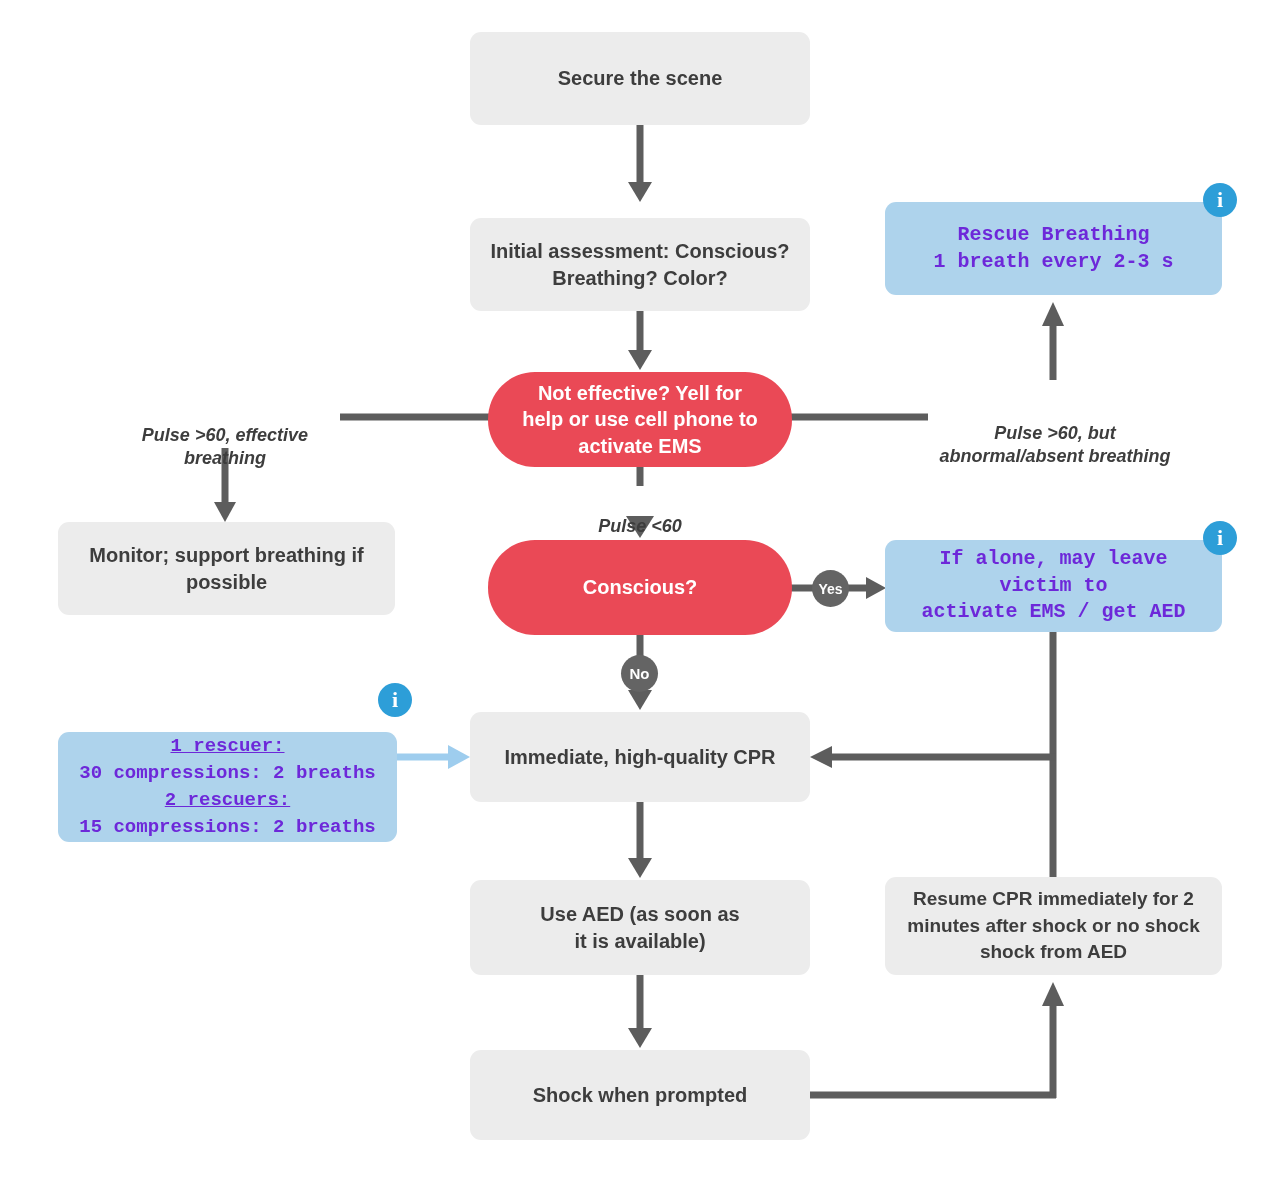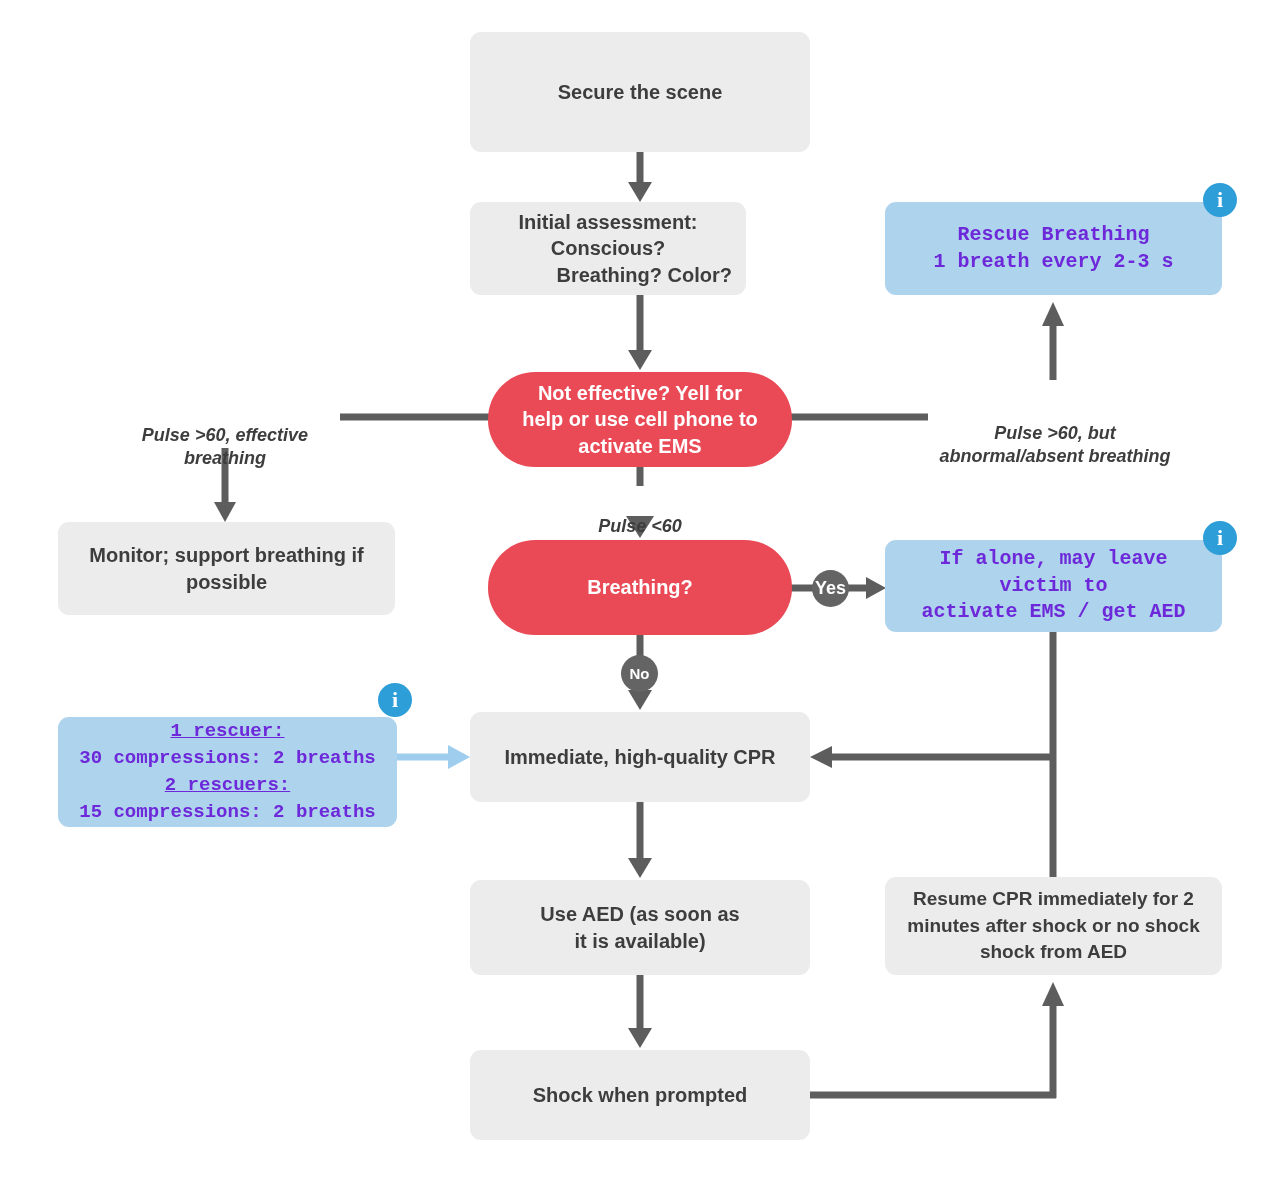--- a/index.html
+++ b/index.html
@@ -36,21 +36,21 @@
   .lines4{font-size:19px;line-height:1.42;}
   .lines3{font-size:19px;line-height:1.4;}
   .uline{text-decoration:underline;}
 
   .freelabel{
     position:absolute;z-index:1;font-style:italic;font-weight:bold;
     color:var(--text);font-size:18px;line-height:1.28;text-align:center;margin-top:27px;
   }
   .circle-badge{
     position:absolute;z-index:2;width:37px;height:37px;border-radius:50%;
-    background:var(--circle);color:#fff;font-weight:bold;font-size:18px;
+    background:var(--circle);color:#fff;font-weight:bold;font-size:14px;
     display:flex;align-items:center;justify-content:center;
   }
   .info-badge{
     position:absolute;z-index:3;width:34px;height:34px;border-radius:50%;
     background:var(--info);color:#fff;display:flex;align-items:center;
     justify-content:center;font-family:"Liberation Serif",serif;
     font-weight:bold;font-size:22px;cursor:pointer;
   }
 </style>
 </head>
@@ -119,25 +119,25 @@
       <polygon class="chead" points="628,1028 652,1028 640,1048"></polygon>
     </g>
 
     <g>
       <line class="cline" x1="810" y1="1095" x2="1056" y2="1095"></line>
       <line class="cline" x1="1053" y1="1004" x2="1053" y2="1098"></line>
       <polygon class="chead" points="1042,1006 1064,1006 1053,982"></polygon>
     </g>
   </svg>
 
-  <div class="box gray" style="left:470px;top:32px;width:340px;height:120px;">
+  <div class="box gray" style="left:470px;top:32px;width:340px;height:93px;">
     <div>Secure the scene</div>
   </div>
 
-  <div class="box gray" style="left:470px;top:202px;width:276px;height:93px;align-items:flex-end;">
+  <div class="box gray" style="left:470px;top:218px;width:340px;height:93px;">
     <div>Initial assessment: Conscious?</div>
     <div>Breathing? Color?</div>
   </div>
 
   <div class="box blue" style="left:885px;top:202px;width:337px;height:93px;">
     <div>Rescue Breathing</div>
     <div>1 breath every 2-3 s</div>
   </div>
   <div class="info-badge" style="left:1203px;top:183px;">
     <span>i</span>
@@ -162,40 +162,40 @@
   <div class="freelabel" style="left:555px;top:488px;width:170px;">
     <span>Pulse &lt;60</span>
   </div>
 
   <div class="box gray" style="left:58px;top:522px;width:337px;height:93px;">
     <div>Monitor; support breathing if</div>
     <div>possible</div>
   </div>
 
   <div class="box redpill" style="left:488px;top:540px;width:304px;height:95px;">
-    <div>Breathing?</div>
+    <div>Conscious?</div>
   </div>
 
   <div class="circle-badge" style="left:812px;top:570px;">
     <span>Yes</span>
   </div>
 
   <div class="box blue" style="left:885px;top:540px;width:337px;height:92px;">
     <div>If alone, may leave victim to</div>
     <div>activate EMS / get AED</div>
   </div>
   <div class="info-badge" style="left:1203px;top:521px;">
     <span>i</span>
   </div>
 
   <div class="circle-badge" style="left:621px;top:655px;font-size:15px;">
     <span>No</span>
   </div>
 
-  <div class="box blue lines4" style="left:58px;top:717px;width:339px;height:110px;">
+  <div class="box blue lines4" style="left:58px;top:732px;width:339px;height:110px;">
     <div class="uline">1 rescuer:</div>
     <div>30 compressions: 2 breaths</div>
     <div class="uline">2 rescuers:</div>
     <div>15 compressions: 2 breaths</div>
   </div>
   <div class="info-badge" style="left:378px;top:683px;">
     <span>i</span>
   </div>
 
   <div class="box gray" style="left:470px;top:712px;width:340px;height:90px;">

